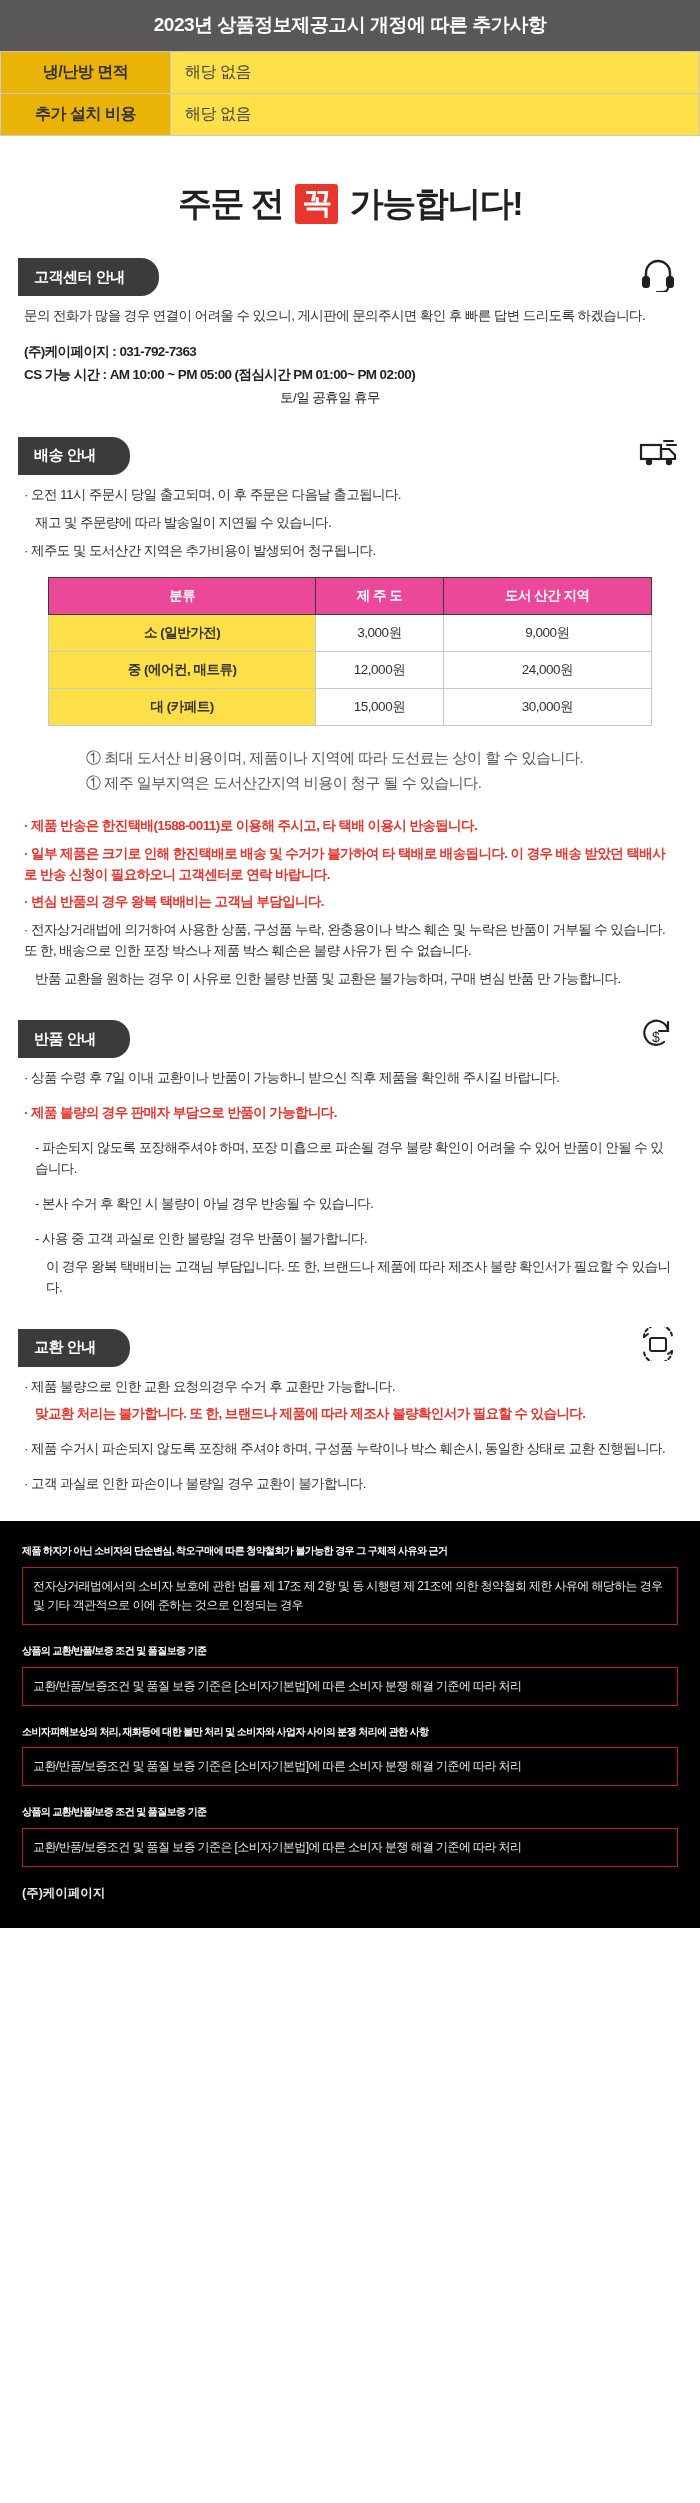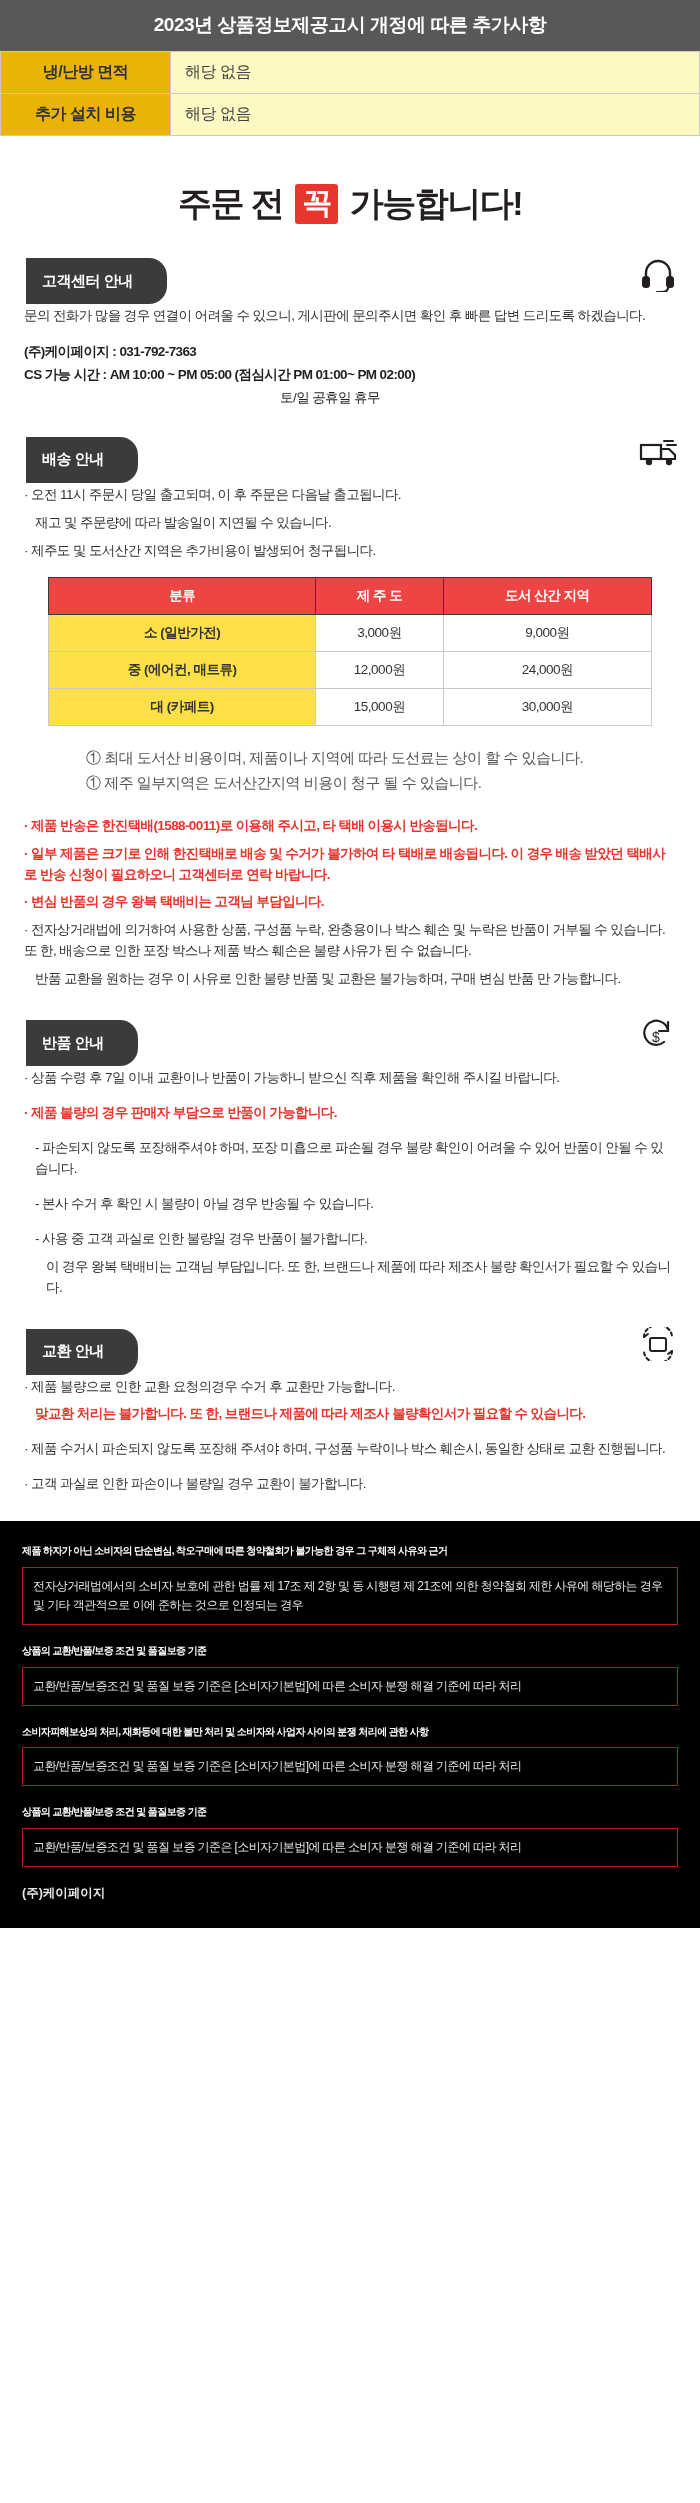--- a/index.html
+++ b/index.html
@@ -32,21 +32,21 @@
   .spec-table td.k {
     width:170px;
     background:#eab308;
     font-weight:bold;
     text-align:center;
     color:#333;
   }
   .spec-table td.v {
     padding-left:14px;
     color:#444;
-    background:#fef9c3;
+    background:#fde047;
   }
 
   
   .headline-wrap {
     text-align:center;
     padding:48px 0 34px;
   }
   .headline {
     font-size:34px;
     font-weight:bold;
@@ -68,22 +68,22 @@
 
   
   .section { padding:0 18px; }
   .sec-head {
     position:relative;
     height:34px;
     margin-bottom:14px;
   }
   .sec-head .bar {
     position:absolute;
-    left:8px; top:0;
-    height:46px;
+    left:0; top:0;
+    height:38px;
     background:#3b3b3b;
     border-radius:0 18px 18px 0;
     padding:0 34px 0 16px;
     display:flex;
     align-items:center;
   }
   .sec-head .bar span {
     color:#ffffff;
     font-size:15px;
     font-weight:bold;
@@ -112,21 +112,21 @@
   .cs-sub { font-size:13.5px; margin:0 0 4px; text-align:center; padding-right:40px; letter-spacing:-0.6px;}
 
   
   .fee-wrap { padding:8px 24px 6px; }
   .fee-table {
     width:100%;
     border-collapse:collapse;
     text-align:center;
   }
   .fee-table th {
-    background:#ef4444;
+    background:#ec4899;
     color:#fff;
     font-size:13.5px;
     font-weight:bold;
     padding:9px 0;
     border:1px solid #3b3b3b;
     letter-spacing:-0.5px;
   }
   .fee-table td {
     font-size:13.5px;
     padding:9px 0;

